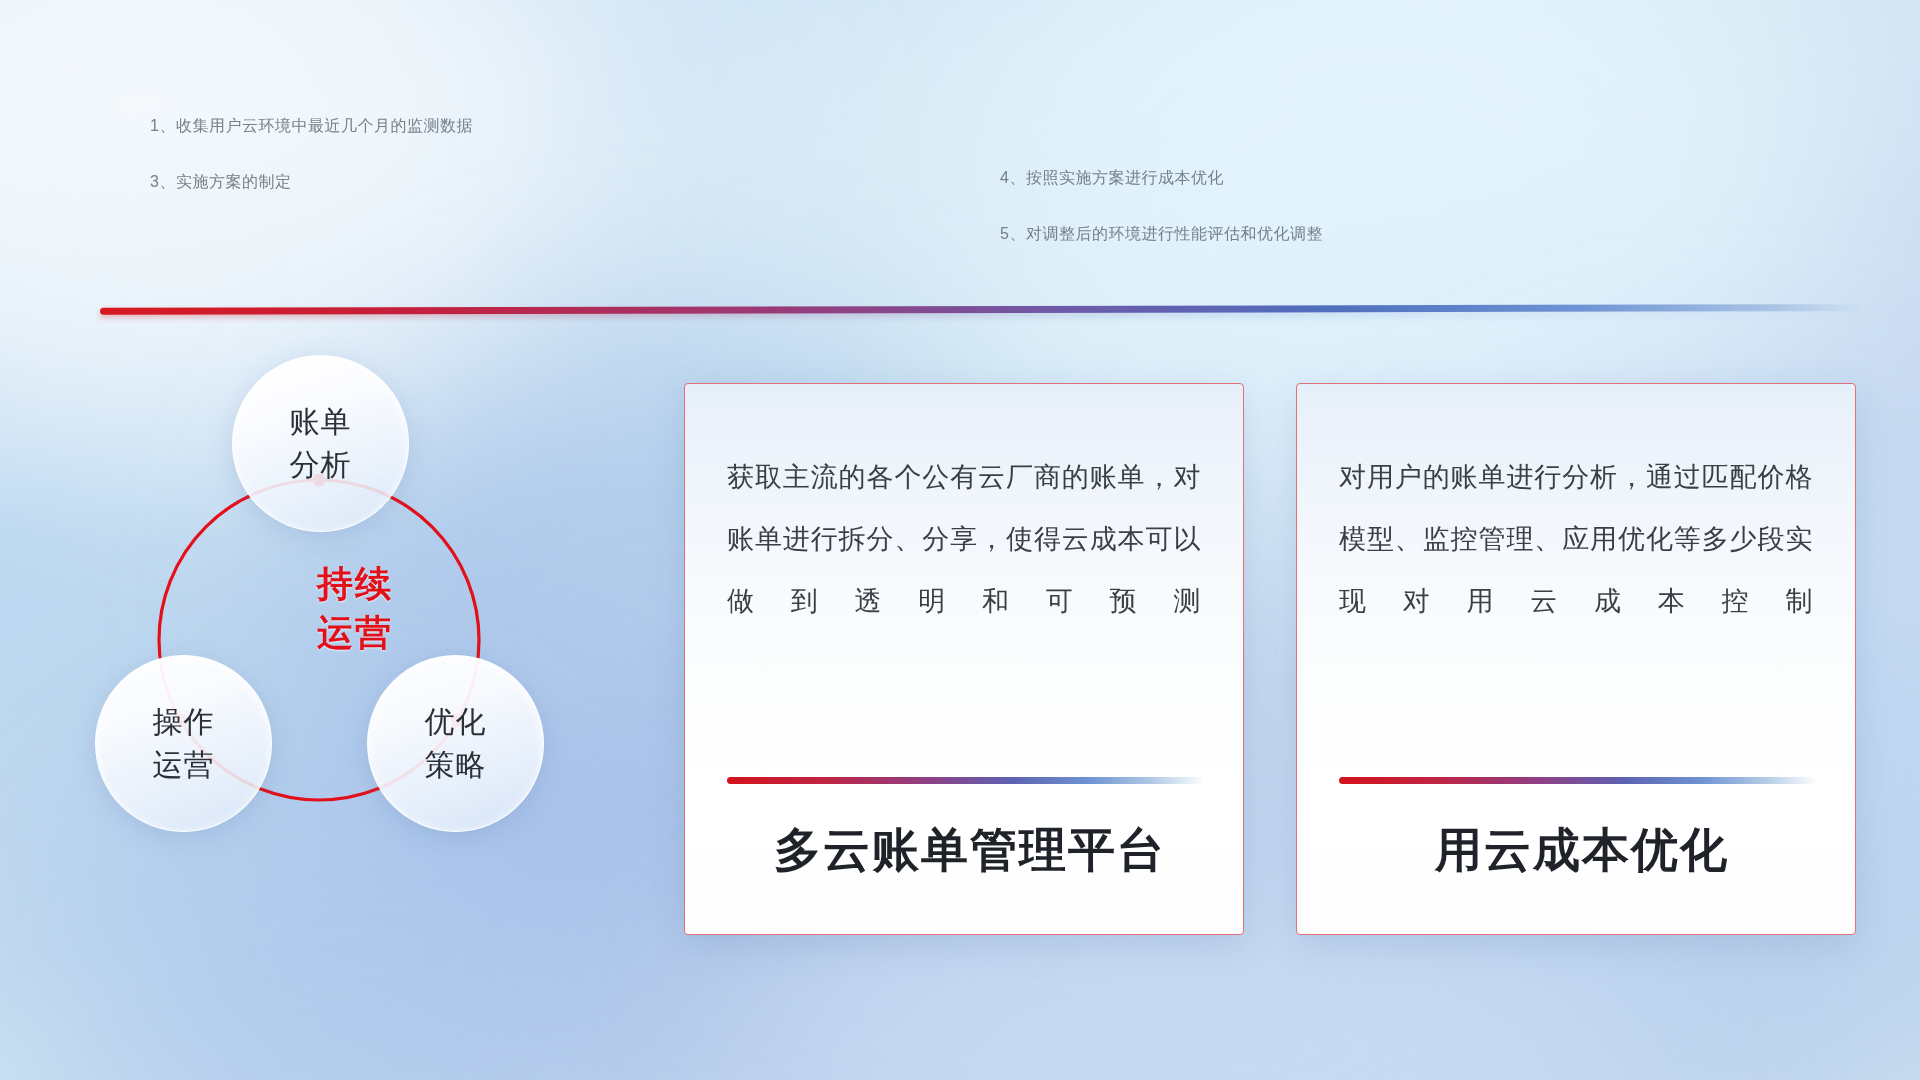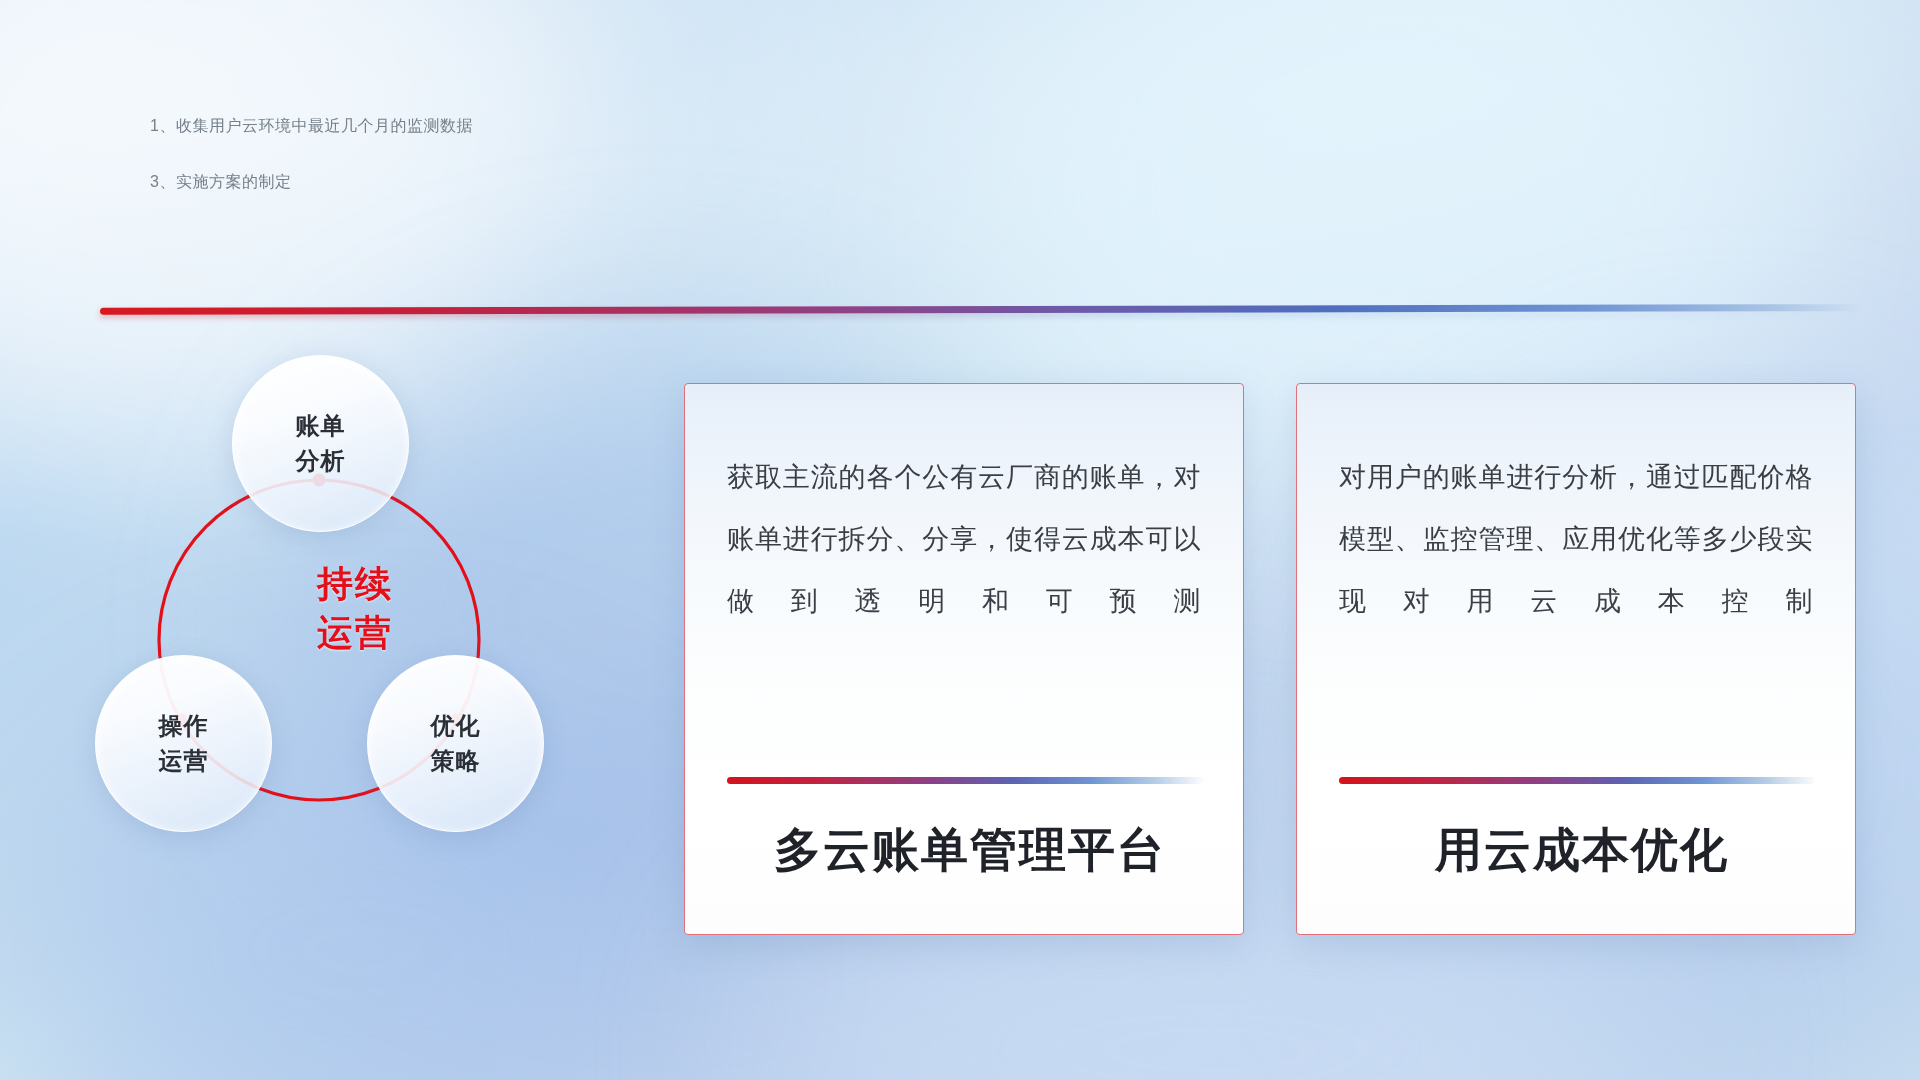--- a/index.html
+++ b/index.html
@@ -102,22 +102,22 @@
     position: absolute;
     border-radius: 50%;
     background: linear-gradient(160deg, rgba(255,255,255,0.97) 0%, rgba(252,253,255,0.95) 30%, rgba(236,243,252,0.88) 72%, rgba(222,234,249,0.82) 100%);
     border: 1.5px solid rgba(255,255,255,0.95);
     box-shadow: 0 6px 26px rgba(90,120,170,0.20), inset 0 2px 10px rgba(255,255,255,0.9);
     display: flex;
     flex-direction: column;
     align-items: center;
     justify-content: center;
     color: #2b2f36;
-    font-size: 24px;
-    font-weight: 700;
+    font-size: 30px;
+    font-weight: 400;
     line-height: 1.42;
     letter-spacing: 1px;
   }
   .bubble.top   { left: 137px; top: 0px;   width: 175px; height: 175px; }
   .bubble.left  { left: 0px;   top: 300px; width: 175px; height: 175px; text-align: right; }
   .bubble.right { left: 272px; top: 300px; width: 175px; height: 175px; }
 
   .center-label {
     position: absolute;
     left: 160px;
@@ -190,20 +190,24 @@
   <div class="blob b3"></div>
   <div class="blob b4"></div>
   <div class="blob b5"></div>
   <div class="blob b6"></div>
 
   <div class="steps-left">
     <div class="step-line">1、收集用户云环境中最近几个月的监测数据</div>
     <div class="step-line">3、实施方案的制定</div>
   </div>
 
+  <div class="steps-right">
+    <div class="step-line">4、按照实施方案进行成本优化</div>
+    <div class="step-line">5、对调整后的环境进行性能评估和优化调整</div>
+  </div>
 
   <div class="divider-wrap">
     <div class="divider-fade"></div>
     <div class="divider"></div>
   </div>
 
   <div class="venn">
 
     <svg width="520" height="600" viewBox="0 0 520 600">
       <circle cx="224" cy="285" r="160" fill="none" stroke="#e3101a" stroke-width="3.2"></circle>

